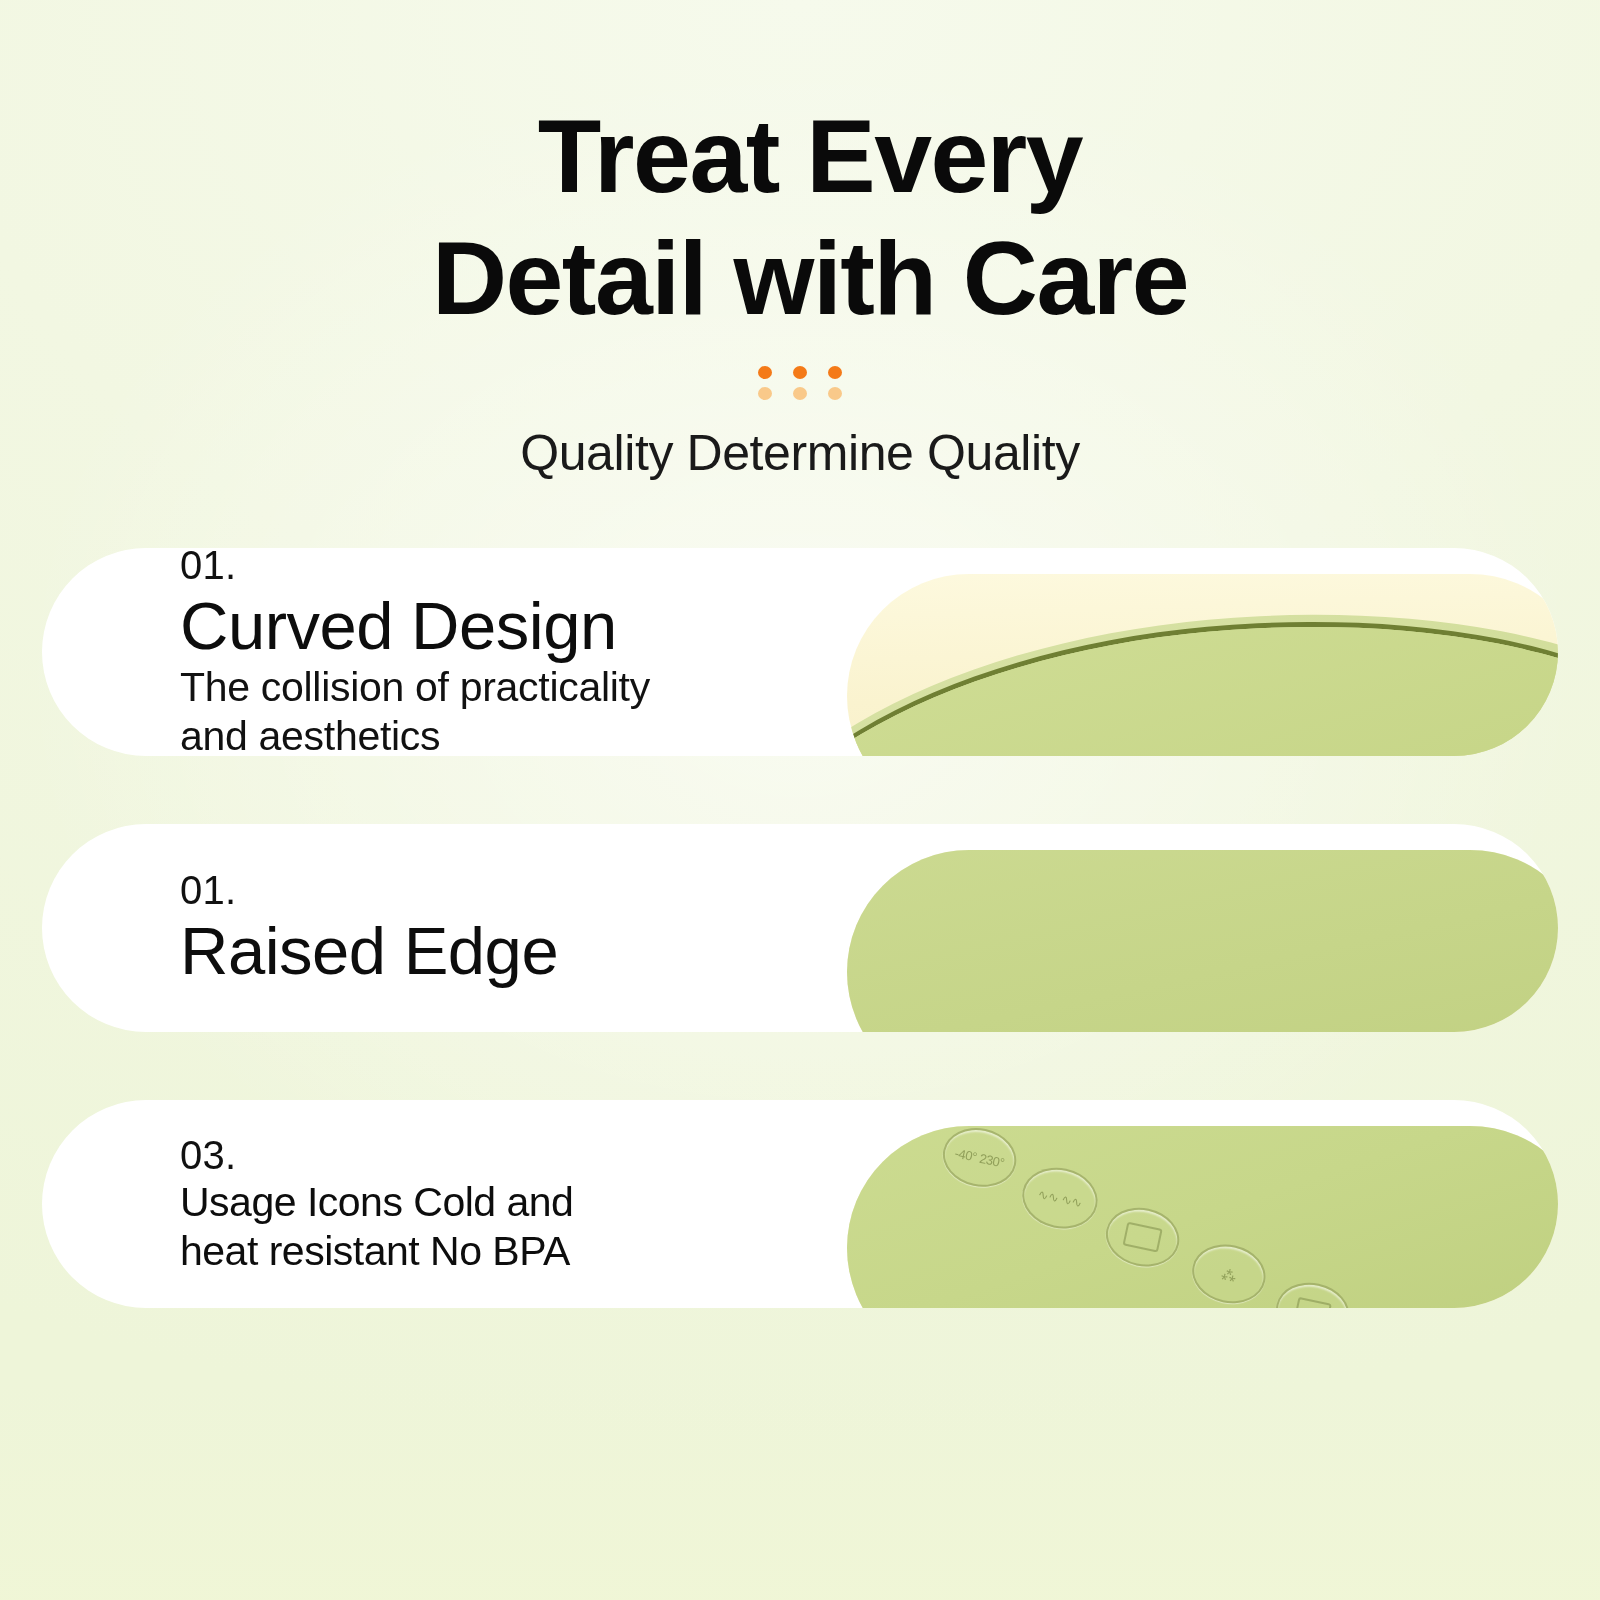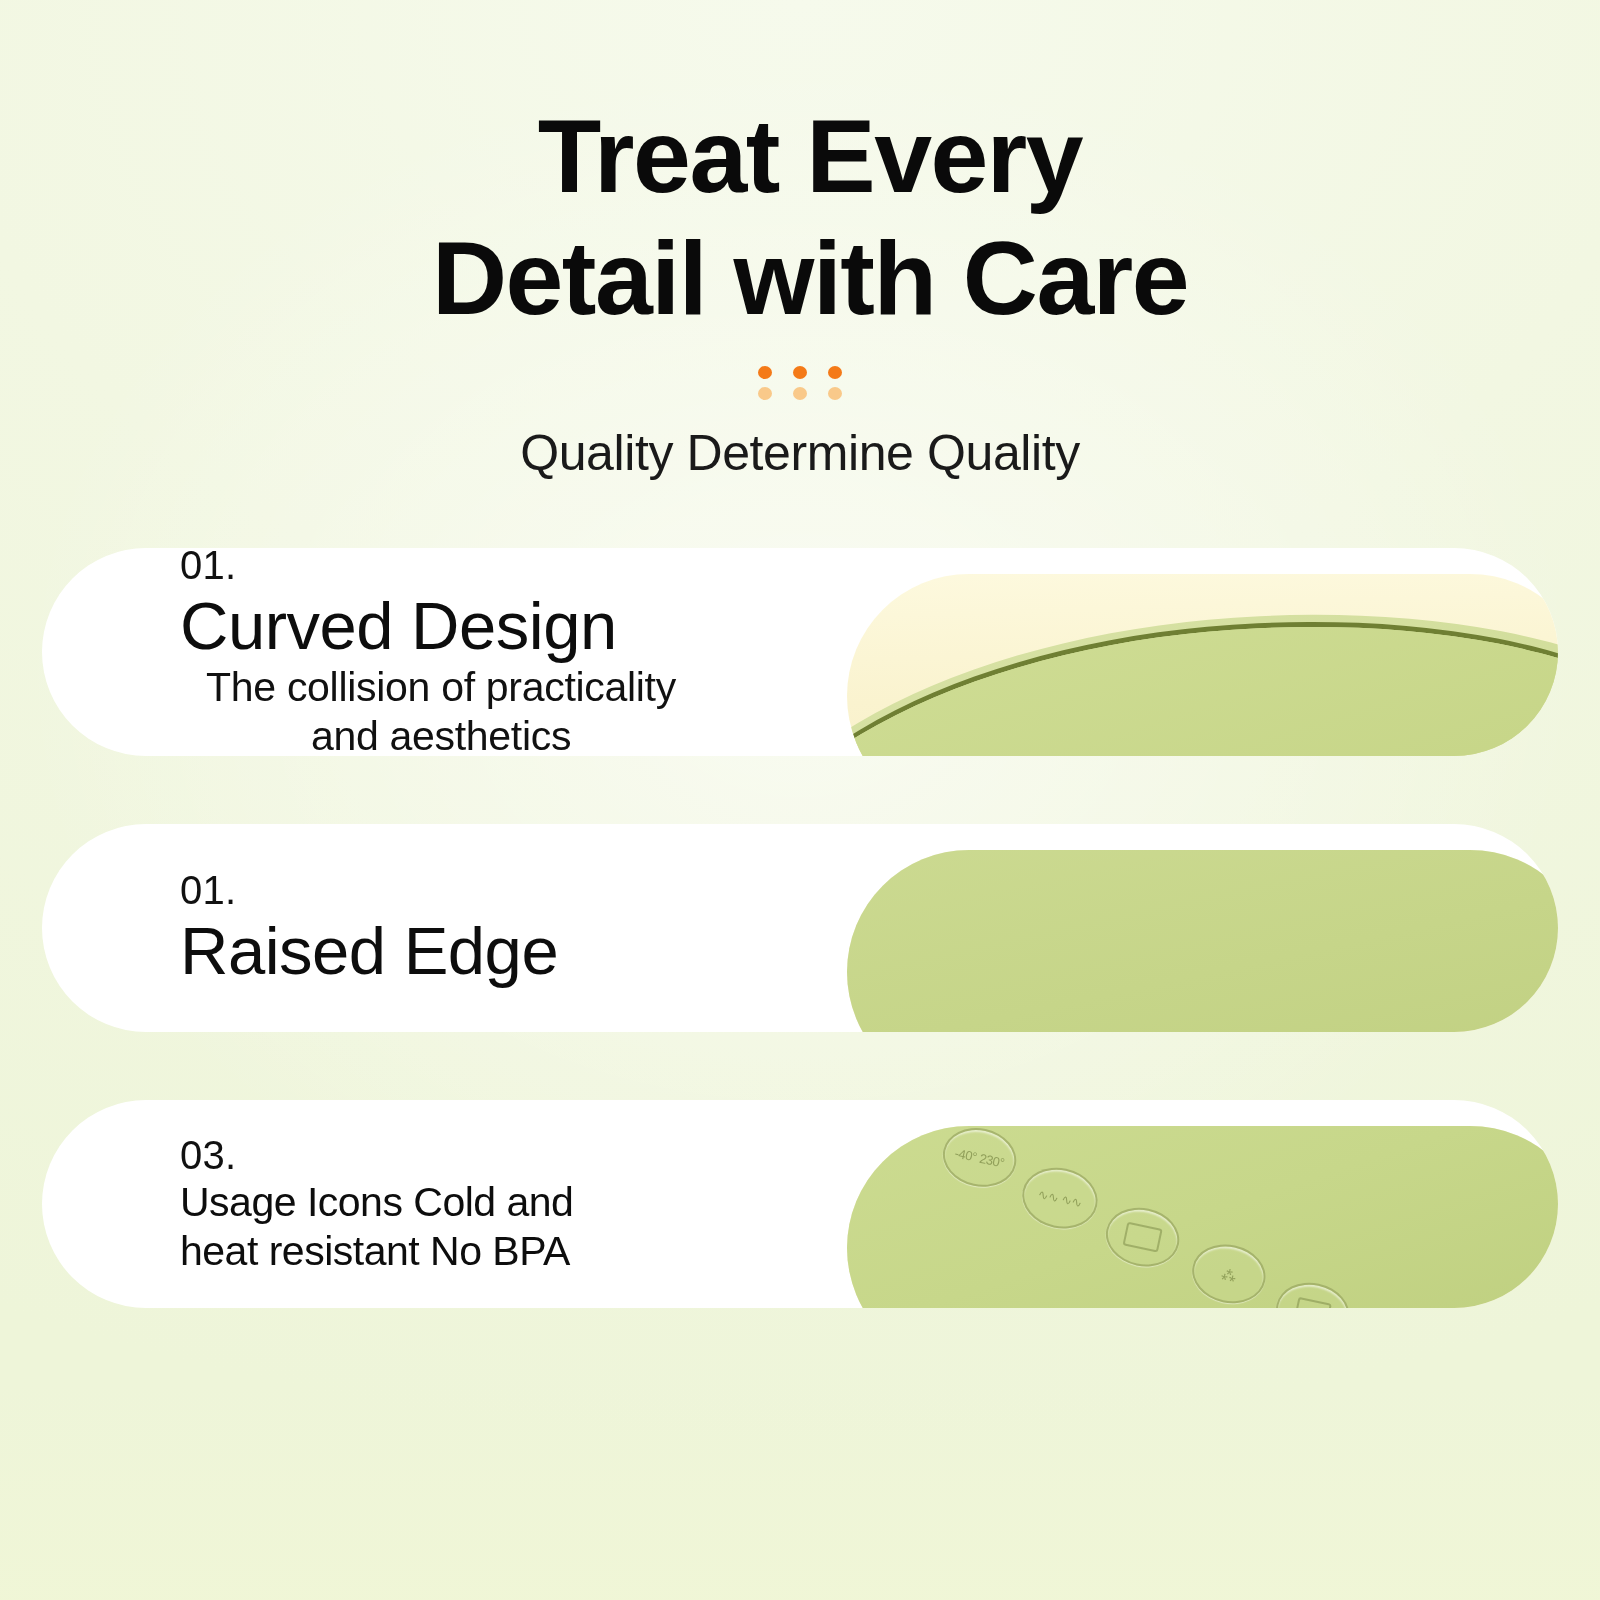--- a/index.html
+++ b/index.html
@@ -118,21 +118,20 @@
     letter-spacing: -0.5px;
     white-space: pre-line;
   }
   .card-desc {
     color: #111111;
     font-size: 41px;
     line-height: 1.2;
     font-weight: 400;
     letter-spacing: -0.3px;
     white-space: pre-line;
-    text-align: center;
   }
   .card-title.big {
     font-size: 41px;
     line-height: 1.2;
   }
 
   
   .card-photo {
     position: absolute;
     left: 805px;

